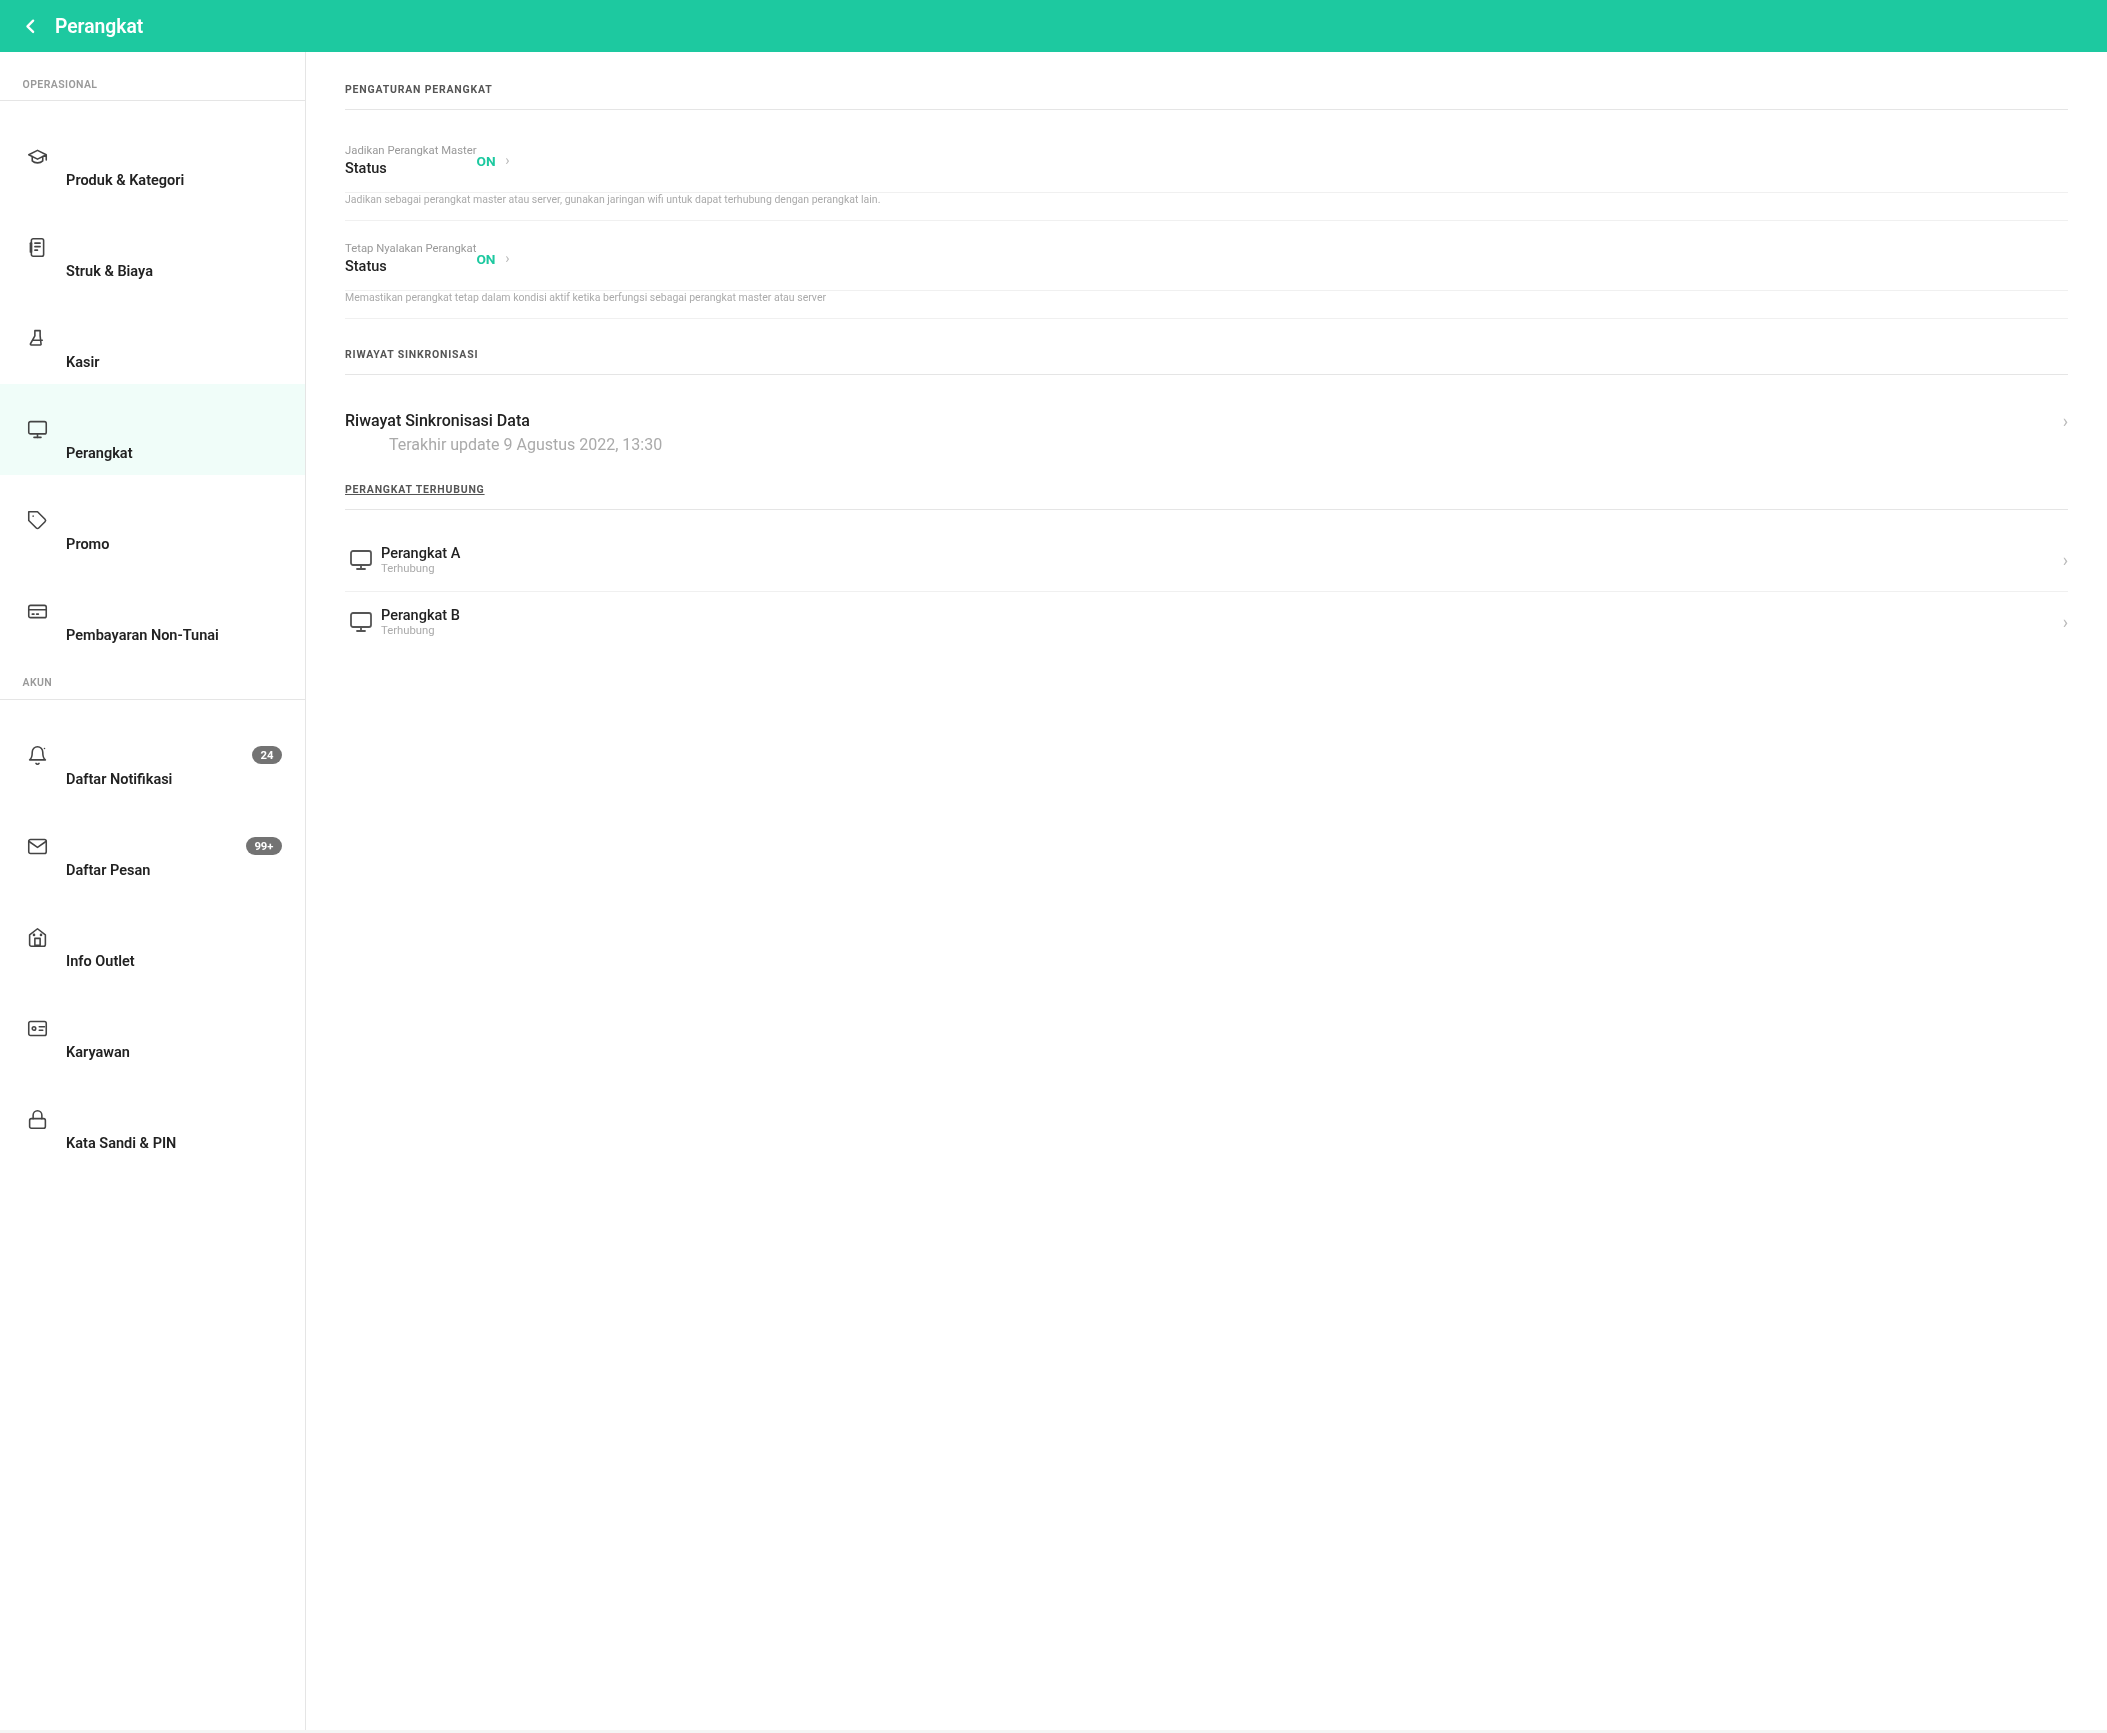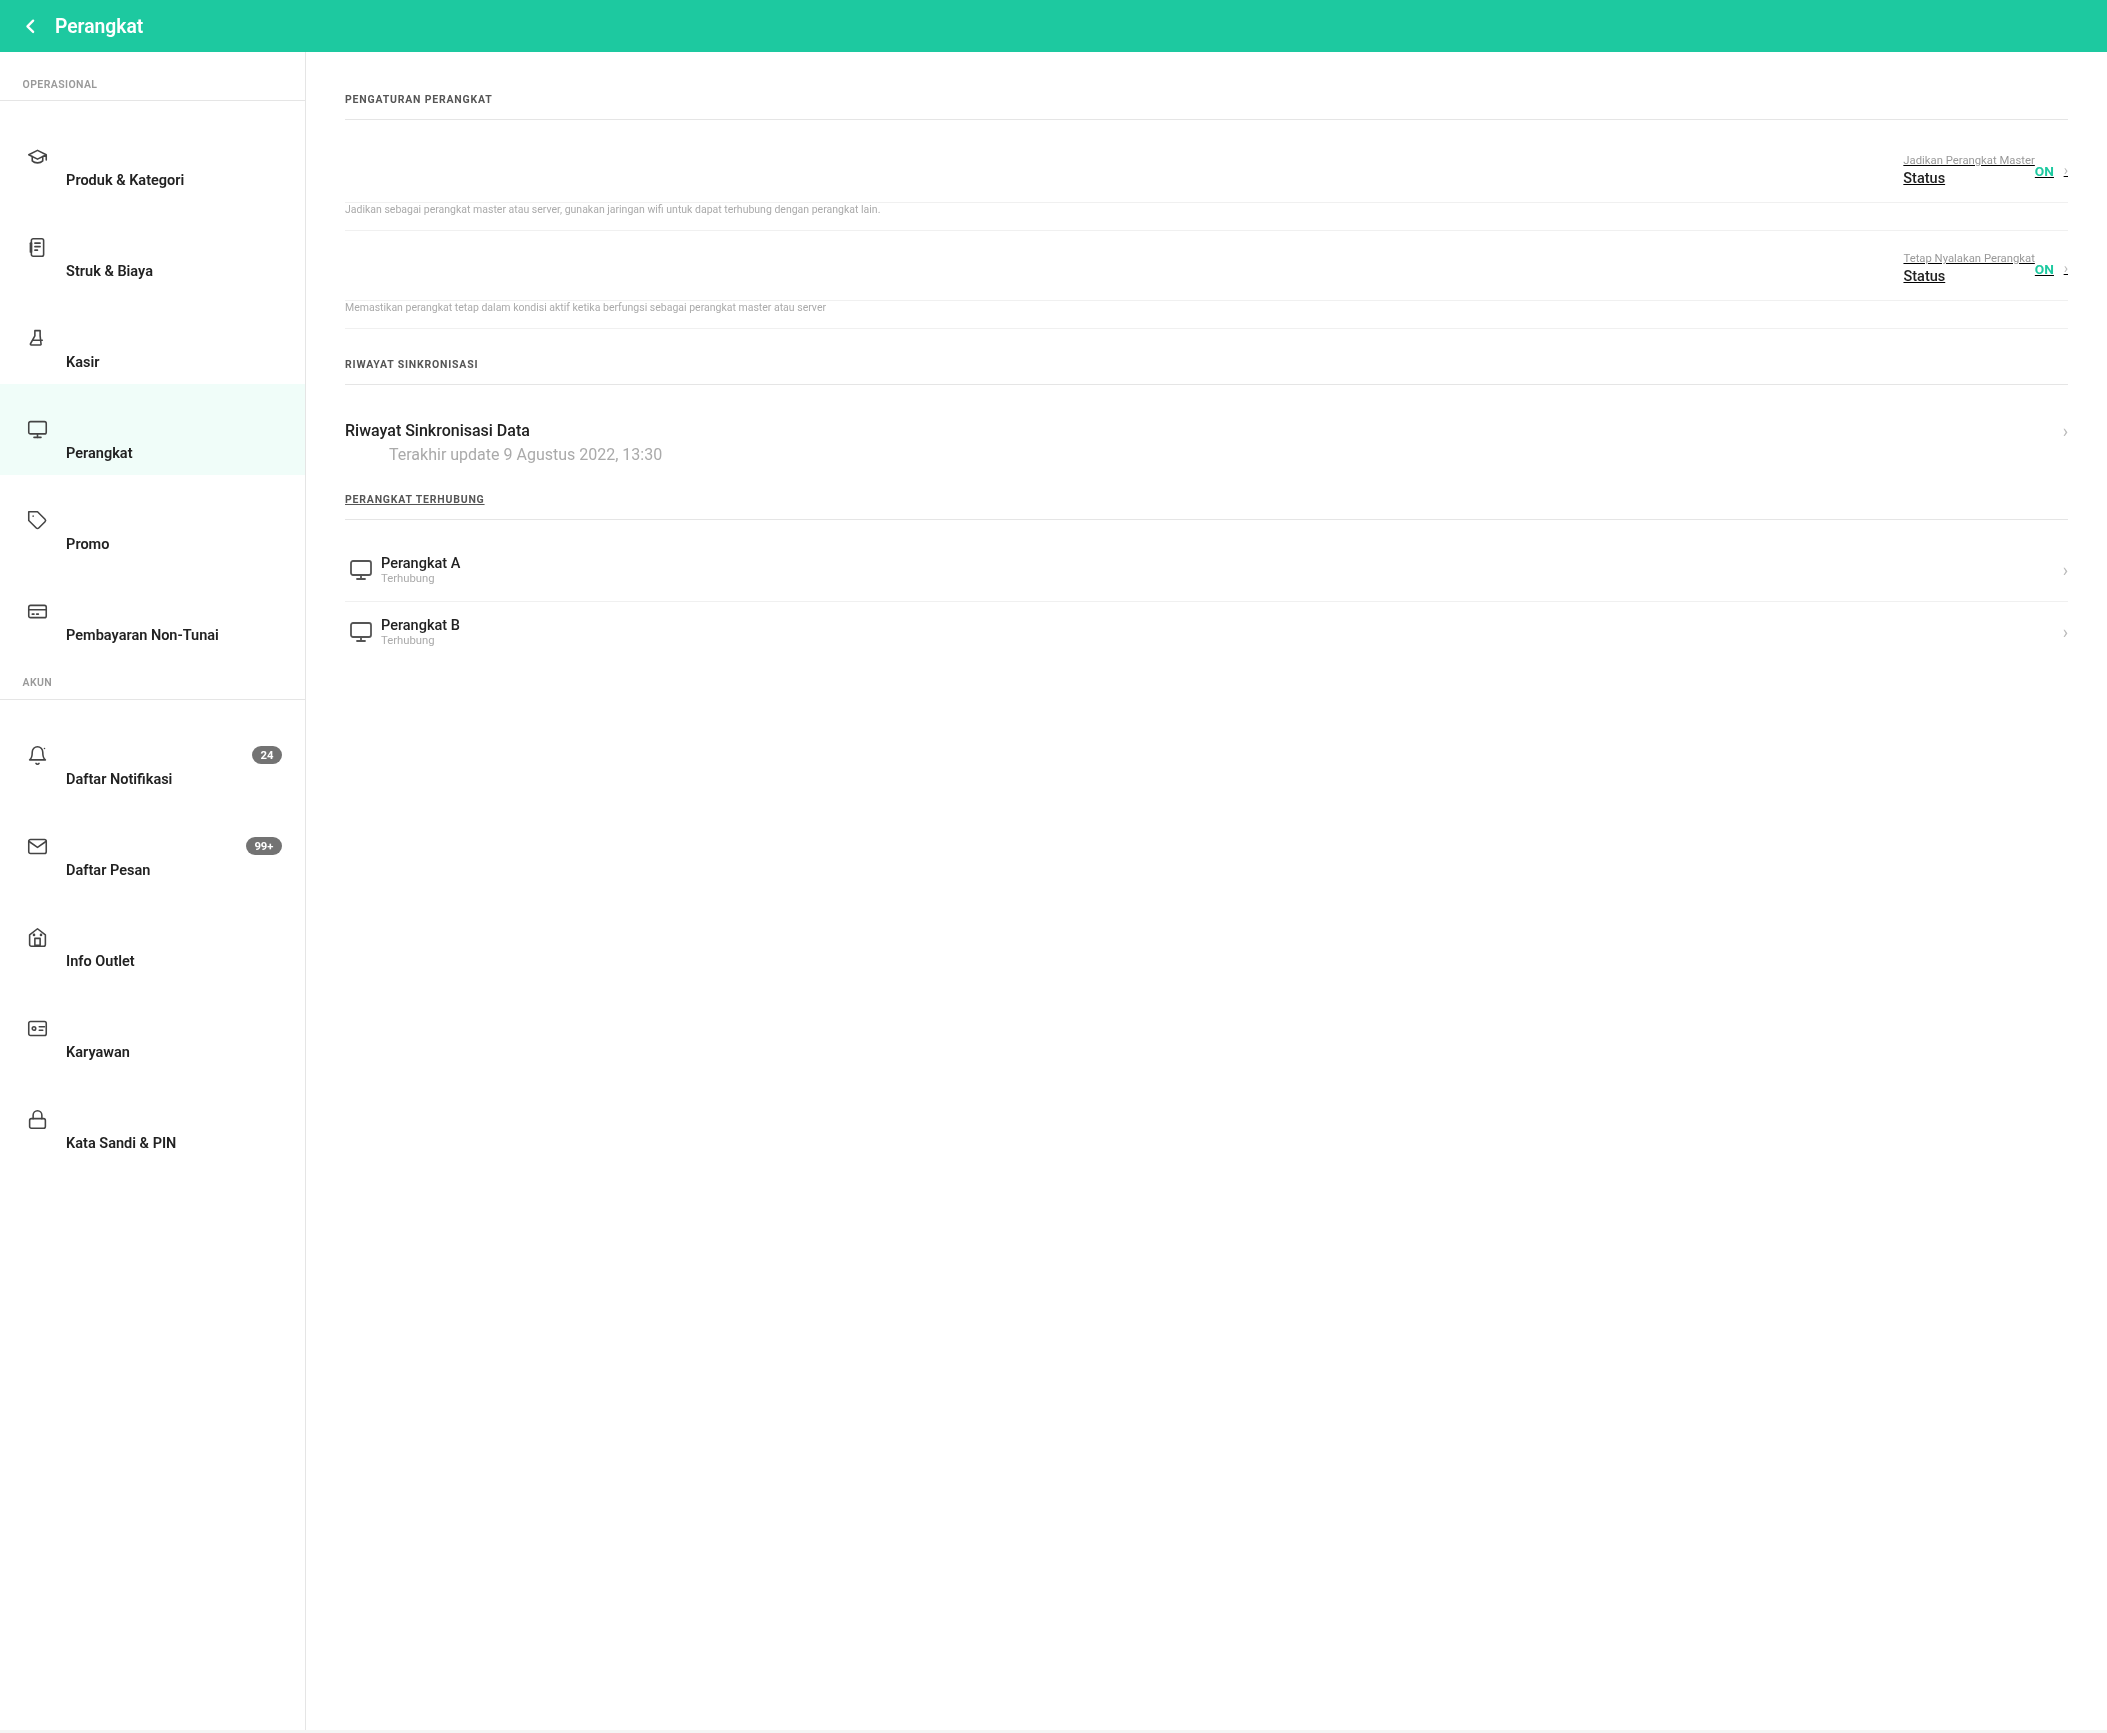--- a/index.html
+++ b/index.html
@@ -94,45 +94,44 @@
       font-weight: 700;
       min-width: 29px;
       text-align: center;
     }
 
     
     .main-content {
       flex: 1;
       background: #fff;
       overflow-y: auto;
-      padding: 38px 39px;
+      padding: 28px 39px;
     }
     .section-heading {
       font-size: 10.5px;
       font-weight: 700;
       color: #555;
       letter-spacing: 0.8px;
       margin-bottom: 13px;
       margin-top: 3.2px;
     }
     .content-divider {
       border: none;
       border-top: 0.8px solid #e5e5e5;
       margin: 0 0 19.3px 0;
     }
 
     
     .setting-row {
       display: flex;
       align-items: center;
-      justify-content: flex-end;
+      justify-content: flex-start;
       padding: 14.5px 0;
       border-bottom: 0.8px solid #f0f0f0;
       cursor: pointer;
-      text-decoration: underline;
     }
     .setting-row:last-of-type {
       border-bottom: none;
     }
     .setting-label-small {
       font-size: 11.3px;
       color: #999;
       margin-bottom: 3.2px;
     }
     .setting-label-main {

